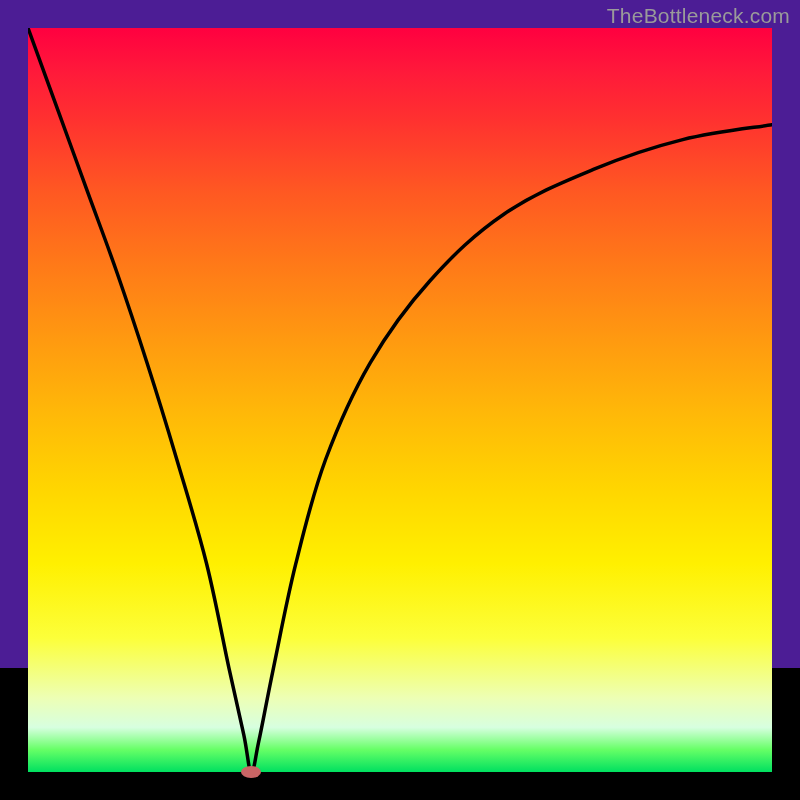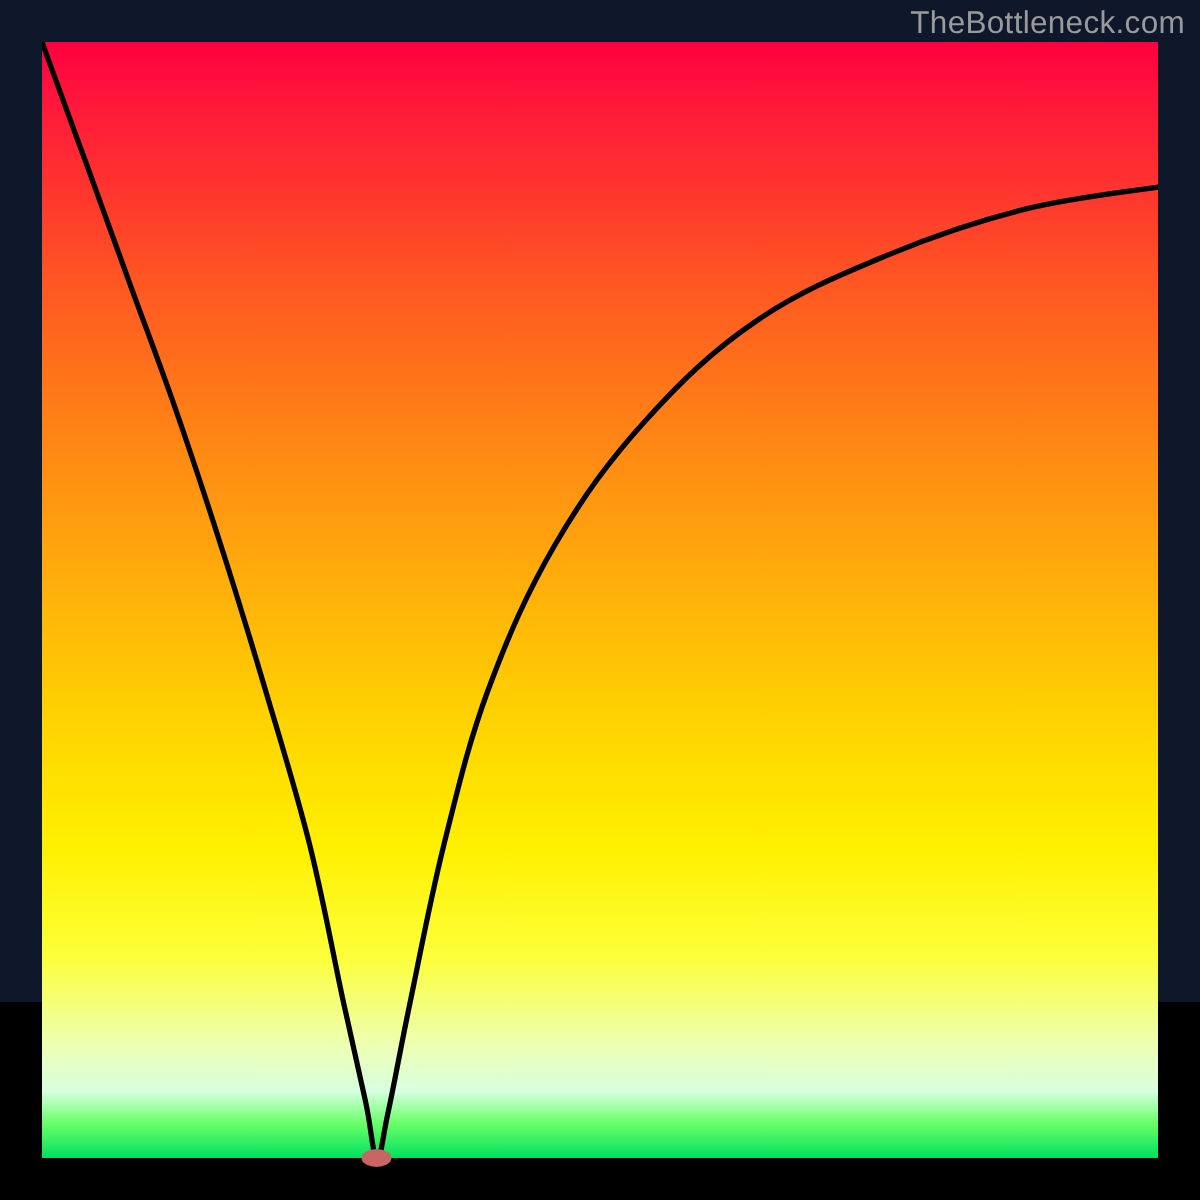--- a/index.html
+++ b/index.html
@@ -10,21 +10,21 @@
     background: #000;
     overflow: hidden;
     font-family: Arial, Helvetica, sans-serif;
   }
   .frame {
     position: absolute;
     top: 0;
     left: 0;
     width: 800px;
     height: 668px;
-    background: #0f172a;
+    background: #4c1d95;
     text-align: right;
   }
   .plot-area {
     position: absolute;
     top: 28px;
     left: 28px;
     width: 744px;
     height: 744px;
     background: linear-gradient(to bottom,
       #ff0040 0%,

